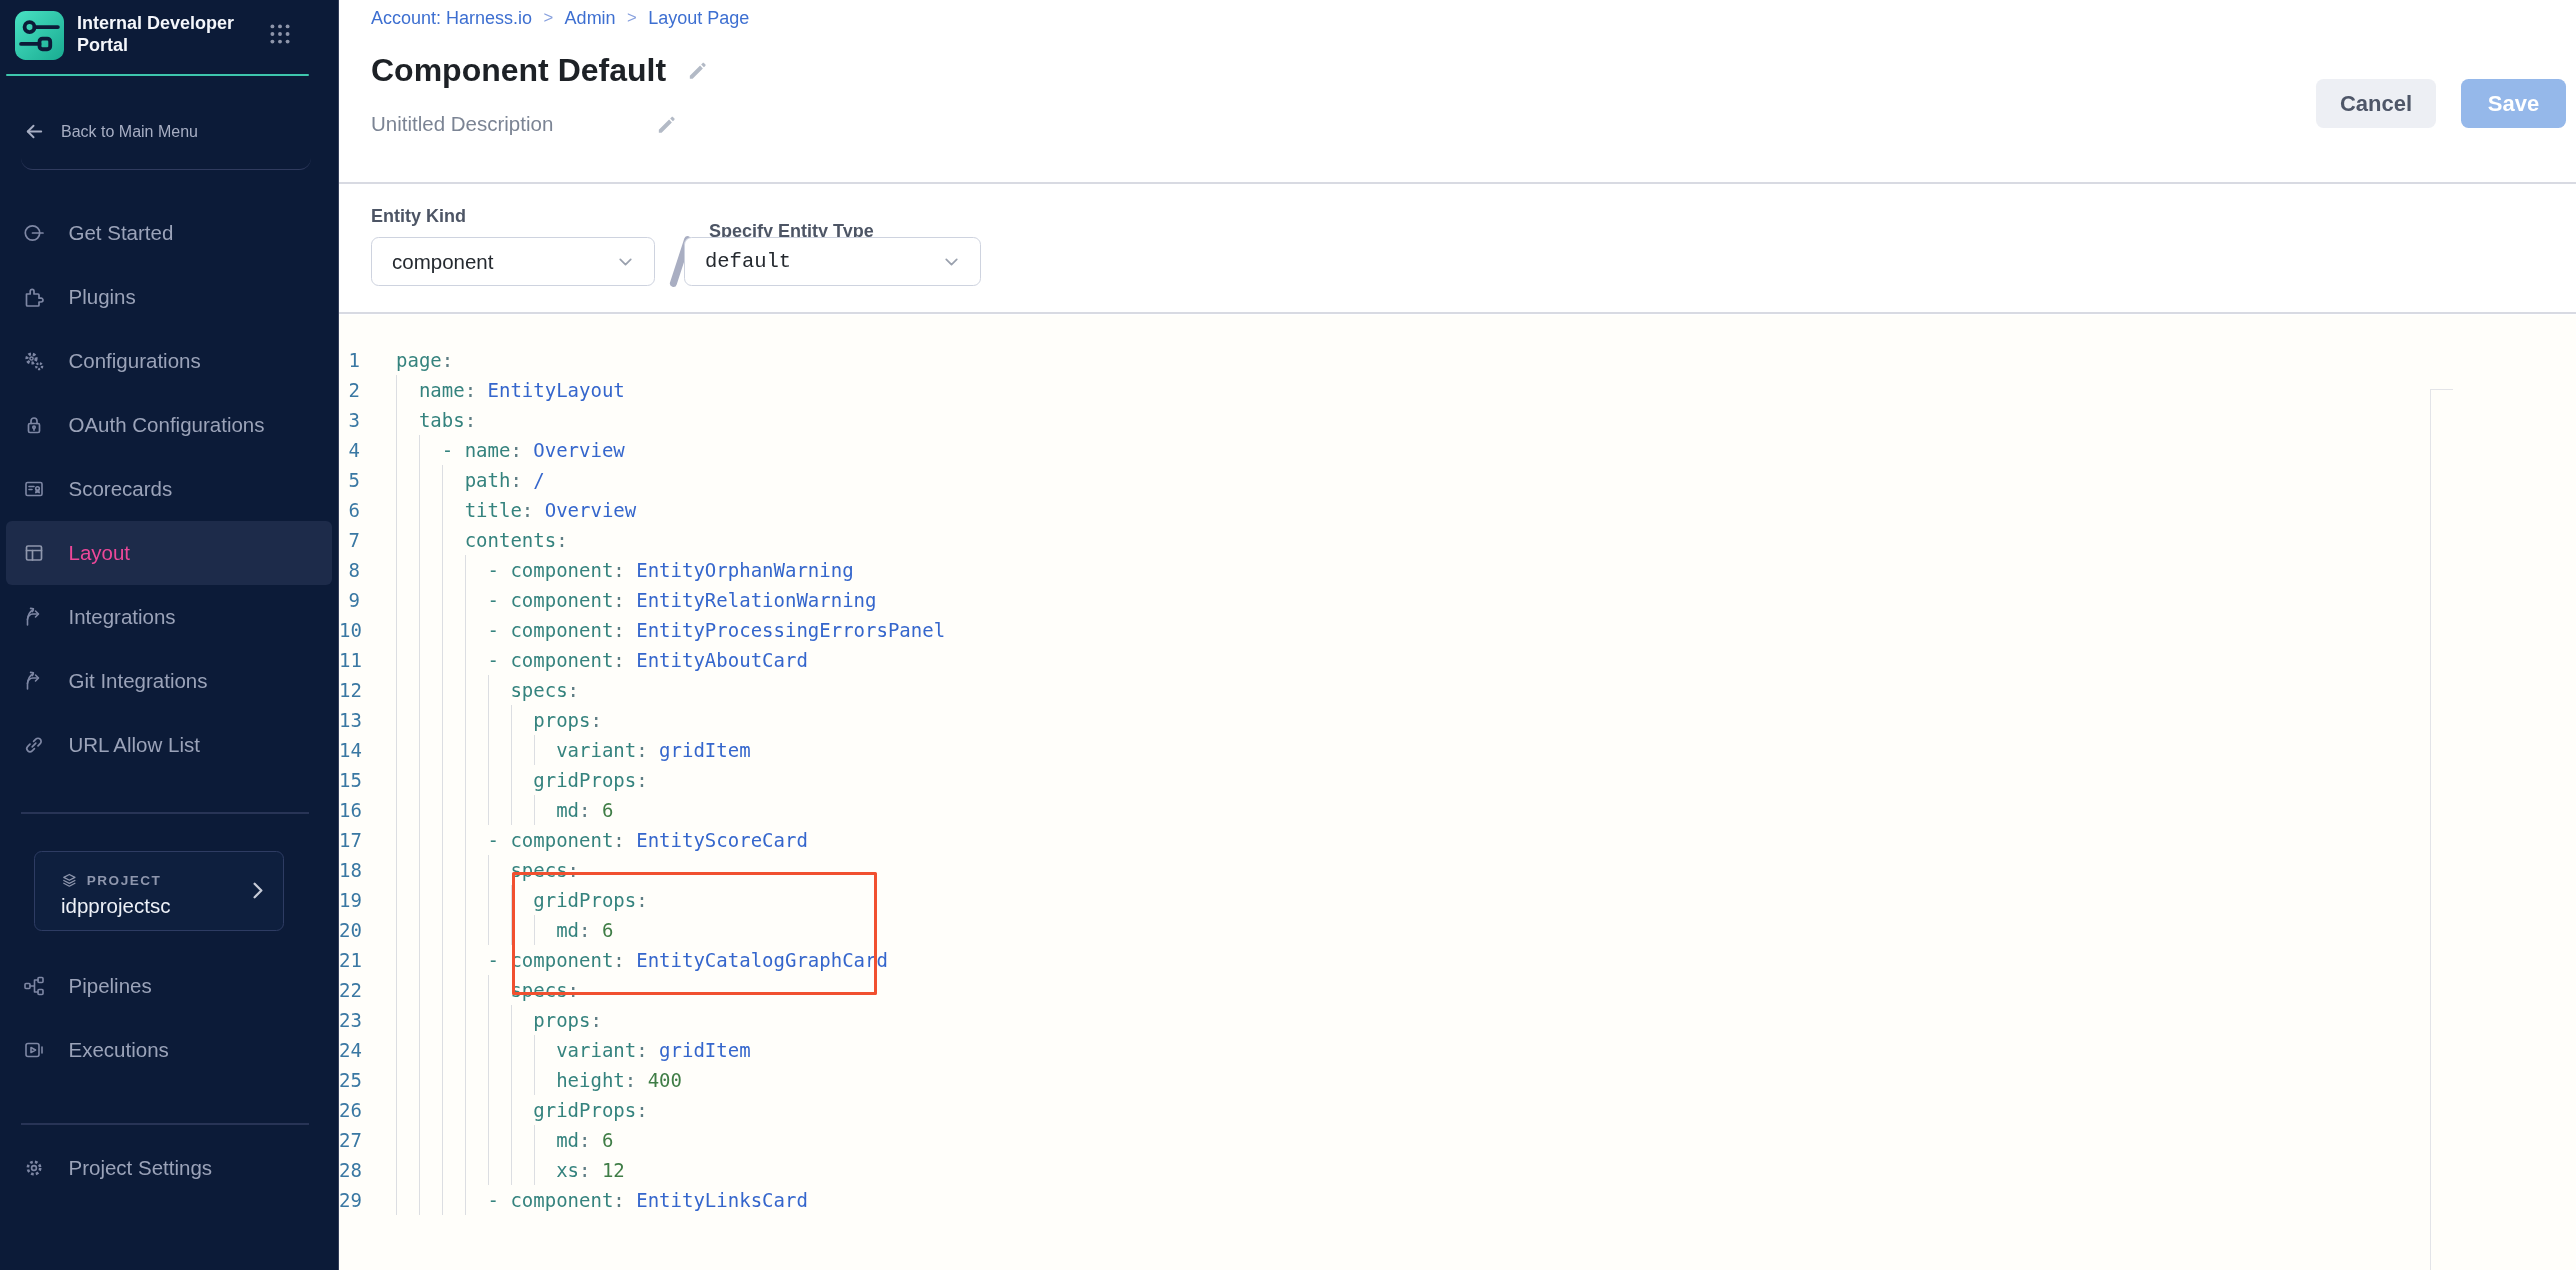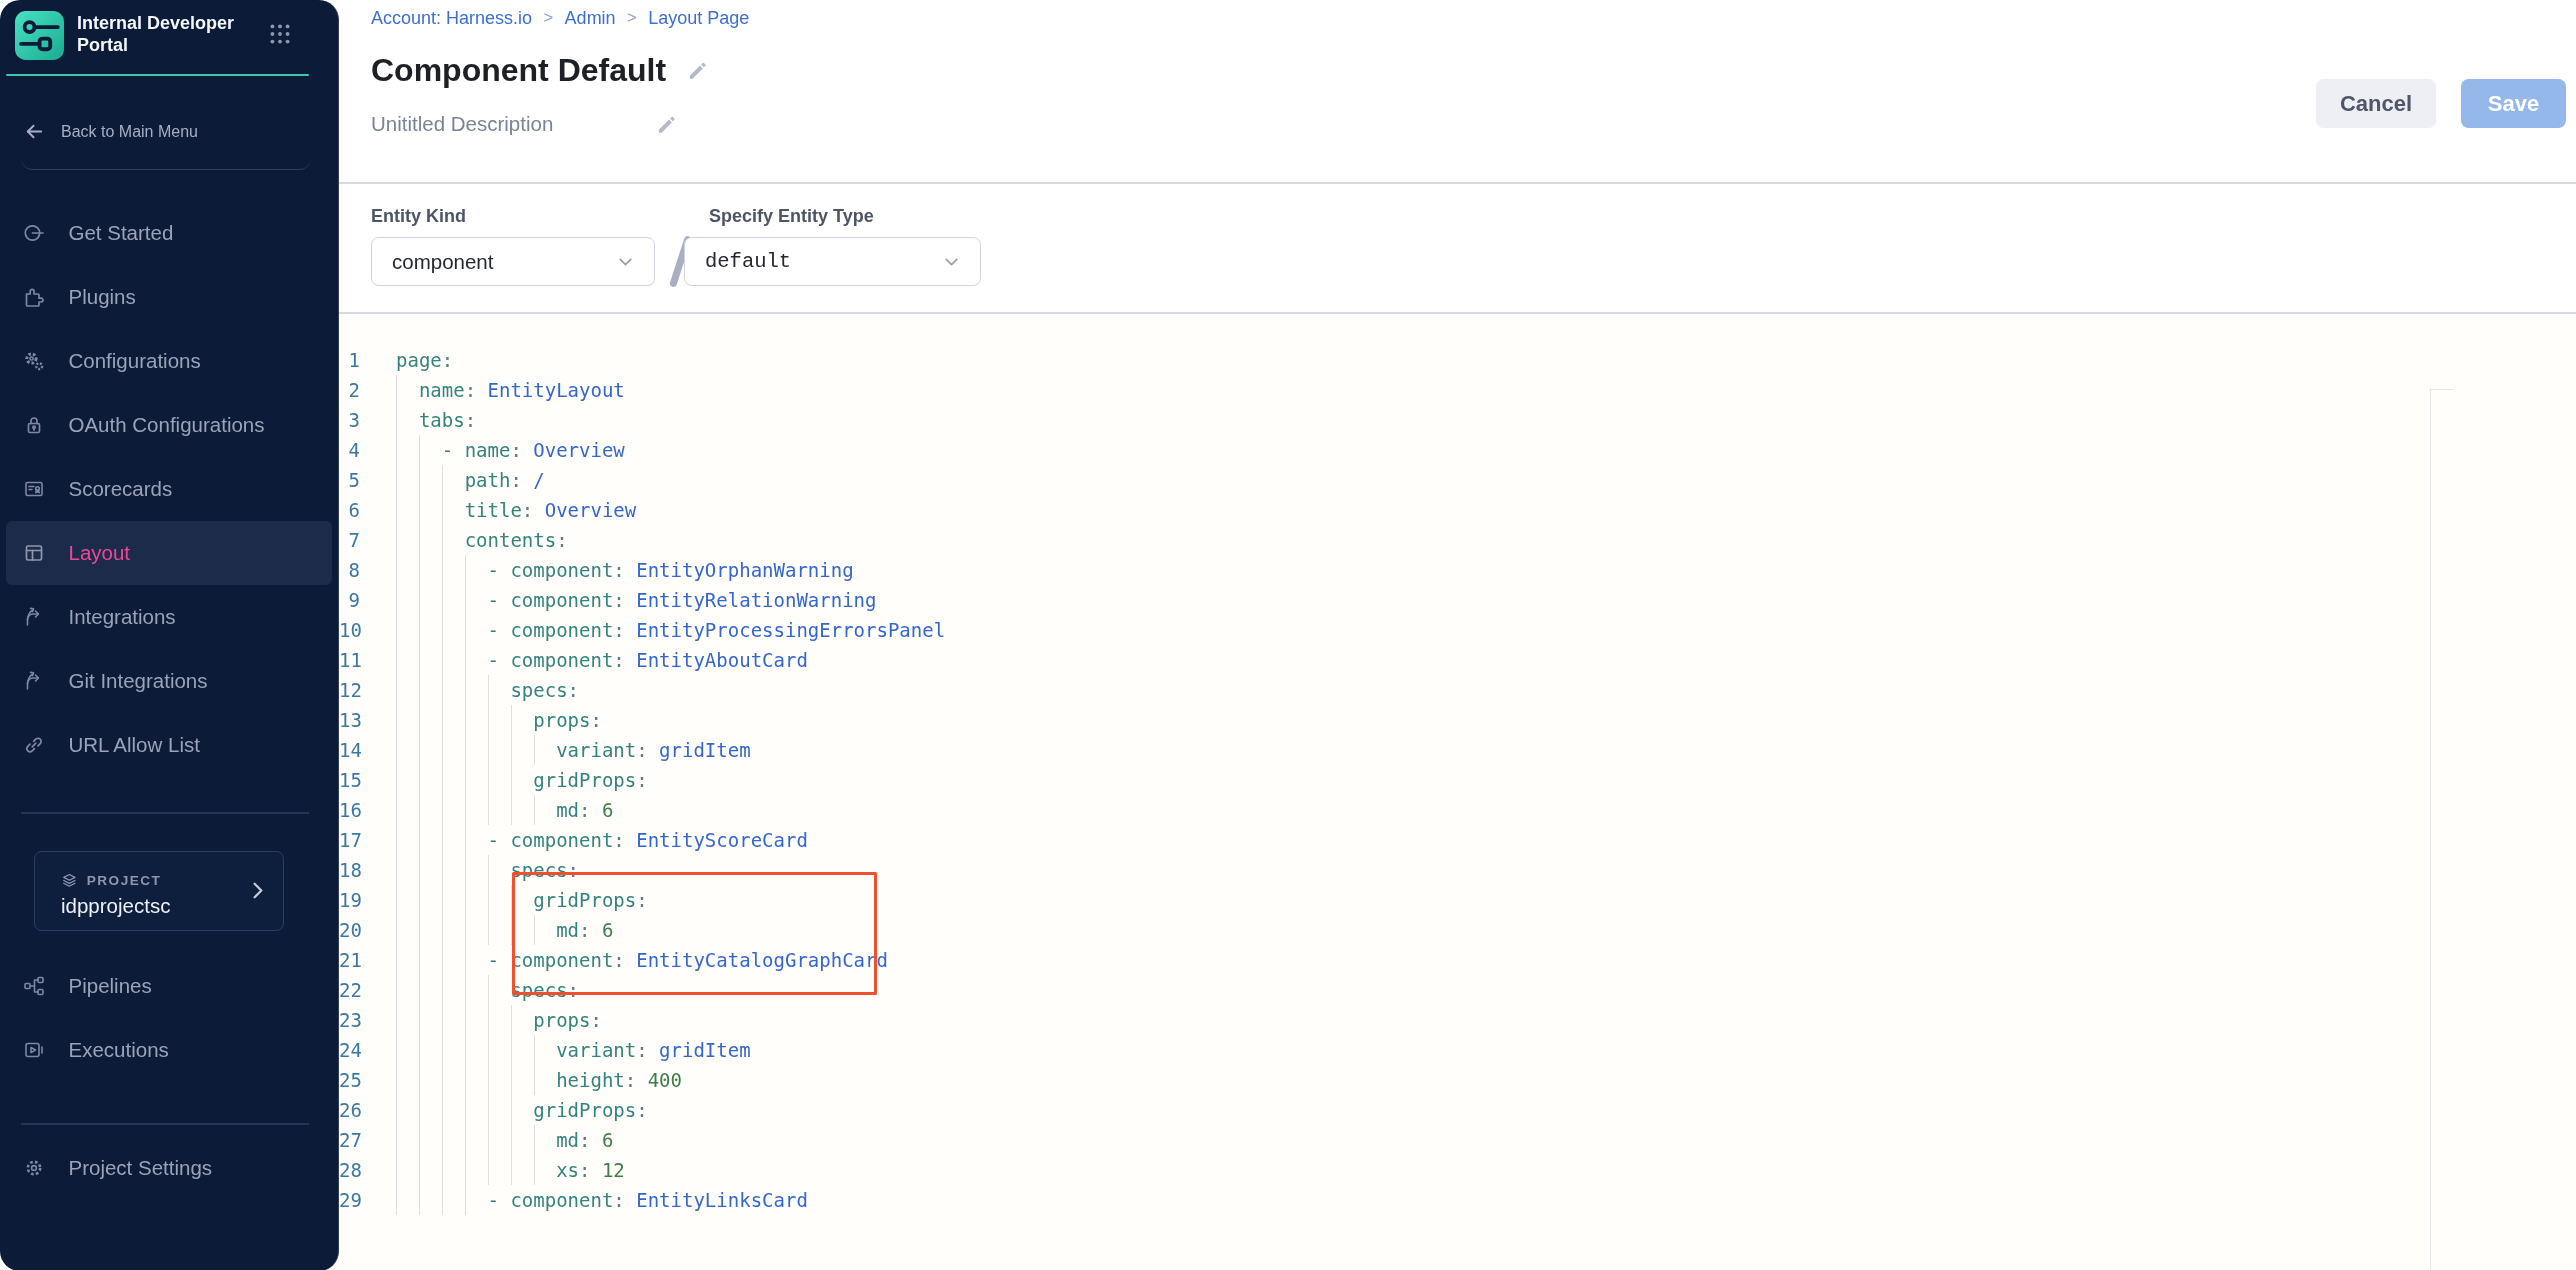--- a/index.html
+++ b/index.html
@@ -6,21 +6,21 @@
   html,body { margin:0; padding:0; }
   body {
     width:2576px; height:1271px;
     font-family:"Liberation Sans",sans-serif;
     background:#ffffff; overflow:hidden;
   }
   #page { position:relative; width:2576px; height:1271px; }
 
   
   #sidebar { position:absolute; left:0; top:0; width:339px; height:1271px;
-    background:#0c1b38; border-right:0.8px solid #343e59;border-radius:20px; }
+    background:#0c1b38; border-right:0.8px solid #343e59; }
   .sb-logo { position:absolute; left:15px; top:10.6px; width:49px; height:49px; }
   .sb-title { position:absolute; left:77px; top:12px; width:190px;
     font-size:18px; line-height:22px; font-weight:700; color:#f4f6fb; }
   .sb-grid { position:absolute; left:267px; top:21px; width:26px; height:26px; }
   .sb-teal-line { position:absolute; left:6px; top:74px; width:303px; height:2.3px;
     background:#3ec6ad; border-radius:1.5px; }
   .sb-back { position:absolute; left:23px; top:114px; height:35px;
     display:flex; align-items:center; gap:15px; cursor:pointer; }
   .sb-back-label { font-size:16px; color:#a7aec3; }
   .sb-curve { position:absolute; left:21px; top:158px; width:290px; height:12px;
@@ -55,21 +55,21 @@
   .page-desc { font-size:20.5px; color:#7b8494; }
   .btn { position:absolute; top:79px; height:49px; border:none; border-radius:7.6px;
     font-family:"Liberation Sans",sans-serif; font-size:22px; font-weight:600; cursor:pointer; }
   #btn-cancel { left:2316px; width:120px; background:#edeff4; color:#4e5668; }
   #btn-save { left:2461px; width:105px; background:#95b8ea; color:#ffffff; }
   .hr { position:absolute; left:339px; right:0; height:2.3px; background:#d8dae2; }
   #hr1 { top:182px; } #hr2 { top:312px; }
 
   
   .filter-label { position:absolute; top:206px; font-size:18px; font-weight:700; color:#4d5565; }
-  #fl1 { left:371px; } #fl2 { left:709px; }
+  #fl1 { left:371px; } #fl2 { left:709px;margin-top:15px; }
   .select { position:absolute; top:237px; height:49px; background:#fff;
     border:1.5px solid #ced3df; border-radius:7.6px; display:flex; align-items:center;
     padding:0 18px 0 20px; cursor:pointer; }
   #select-kind { left:371px; width:284px; }
   #select-type { left:684px; width:297px;font-family:Liberation Mono, monospace; }
   .select-value { font-size:20.5px; color:#24292f; flex:1; }
   .select-chev { width:21px; height:21px; flex:none; }
   .slash { position:absolute; left:677px; top:235px; width:6.8px; height:53px;
     background:#a9aec2; border-radius:3.8px; transform:rotate(18deg); }
 

